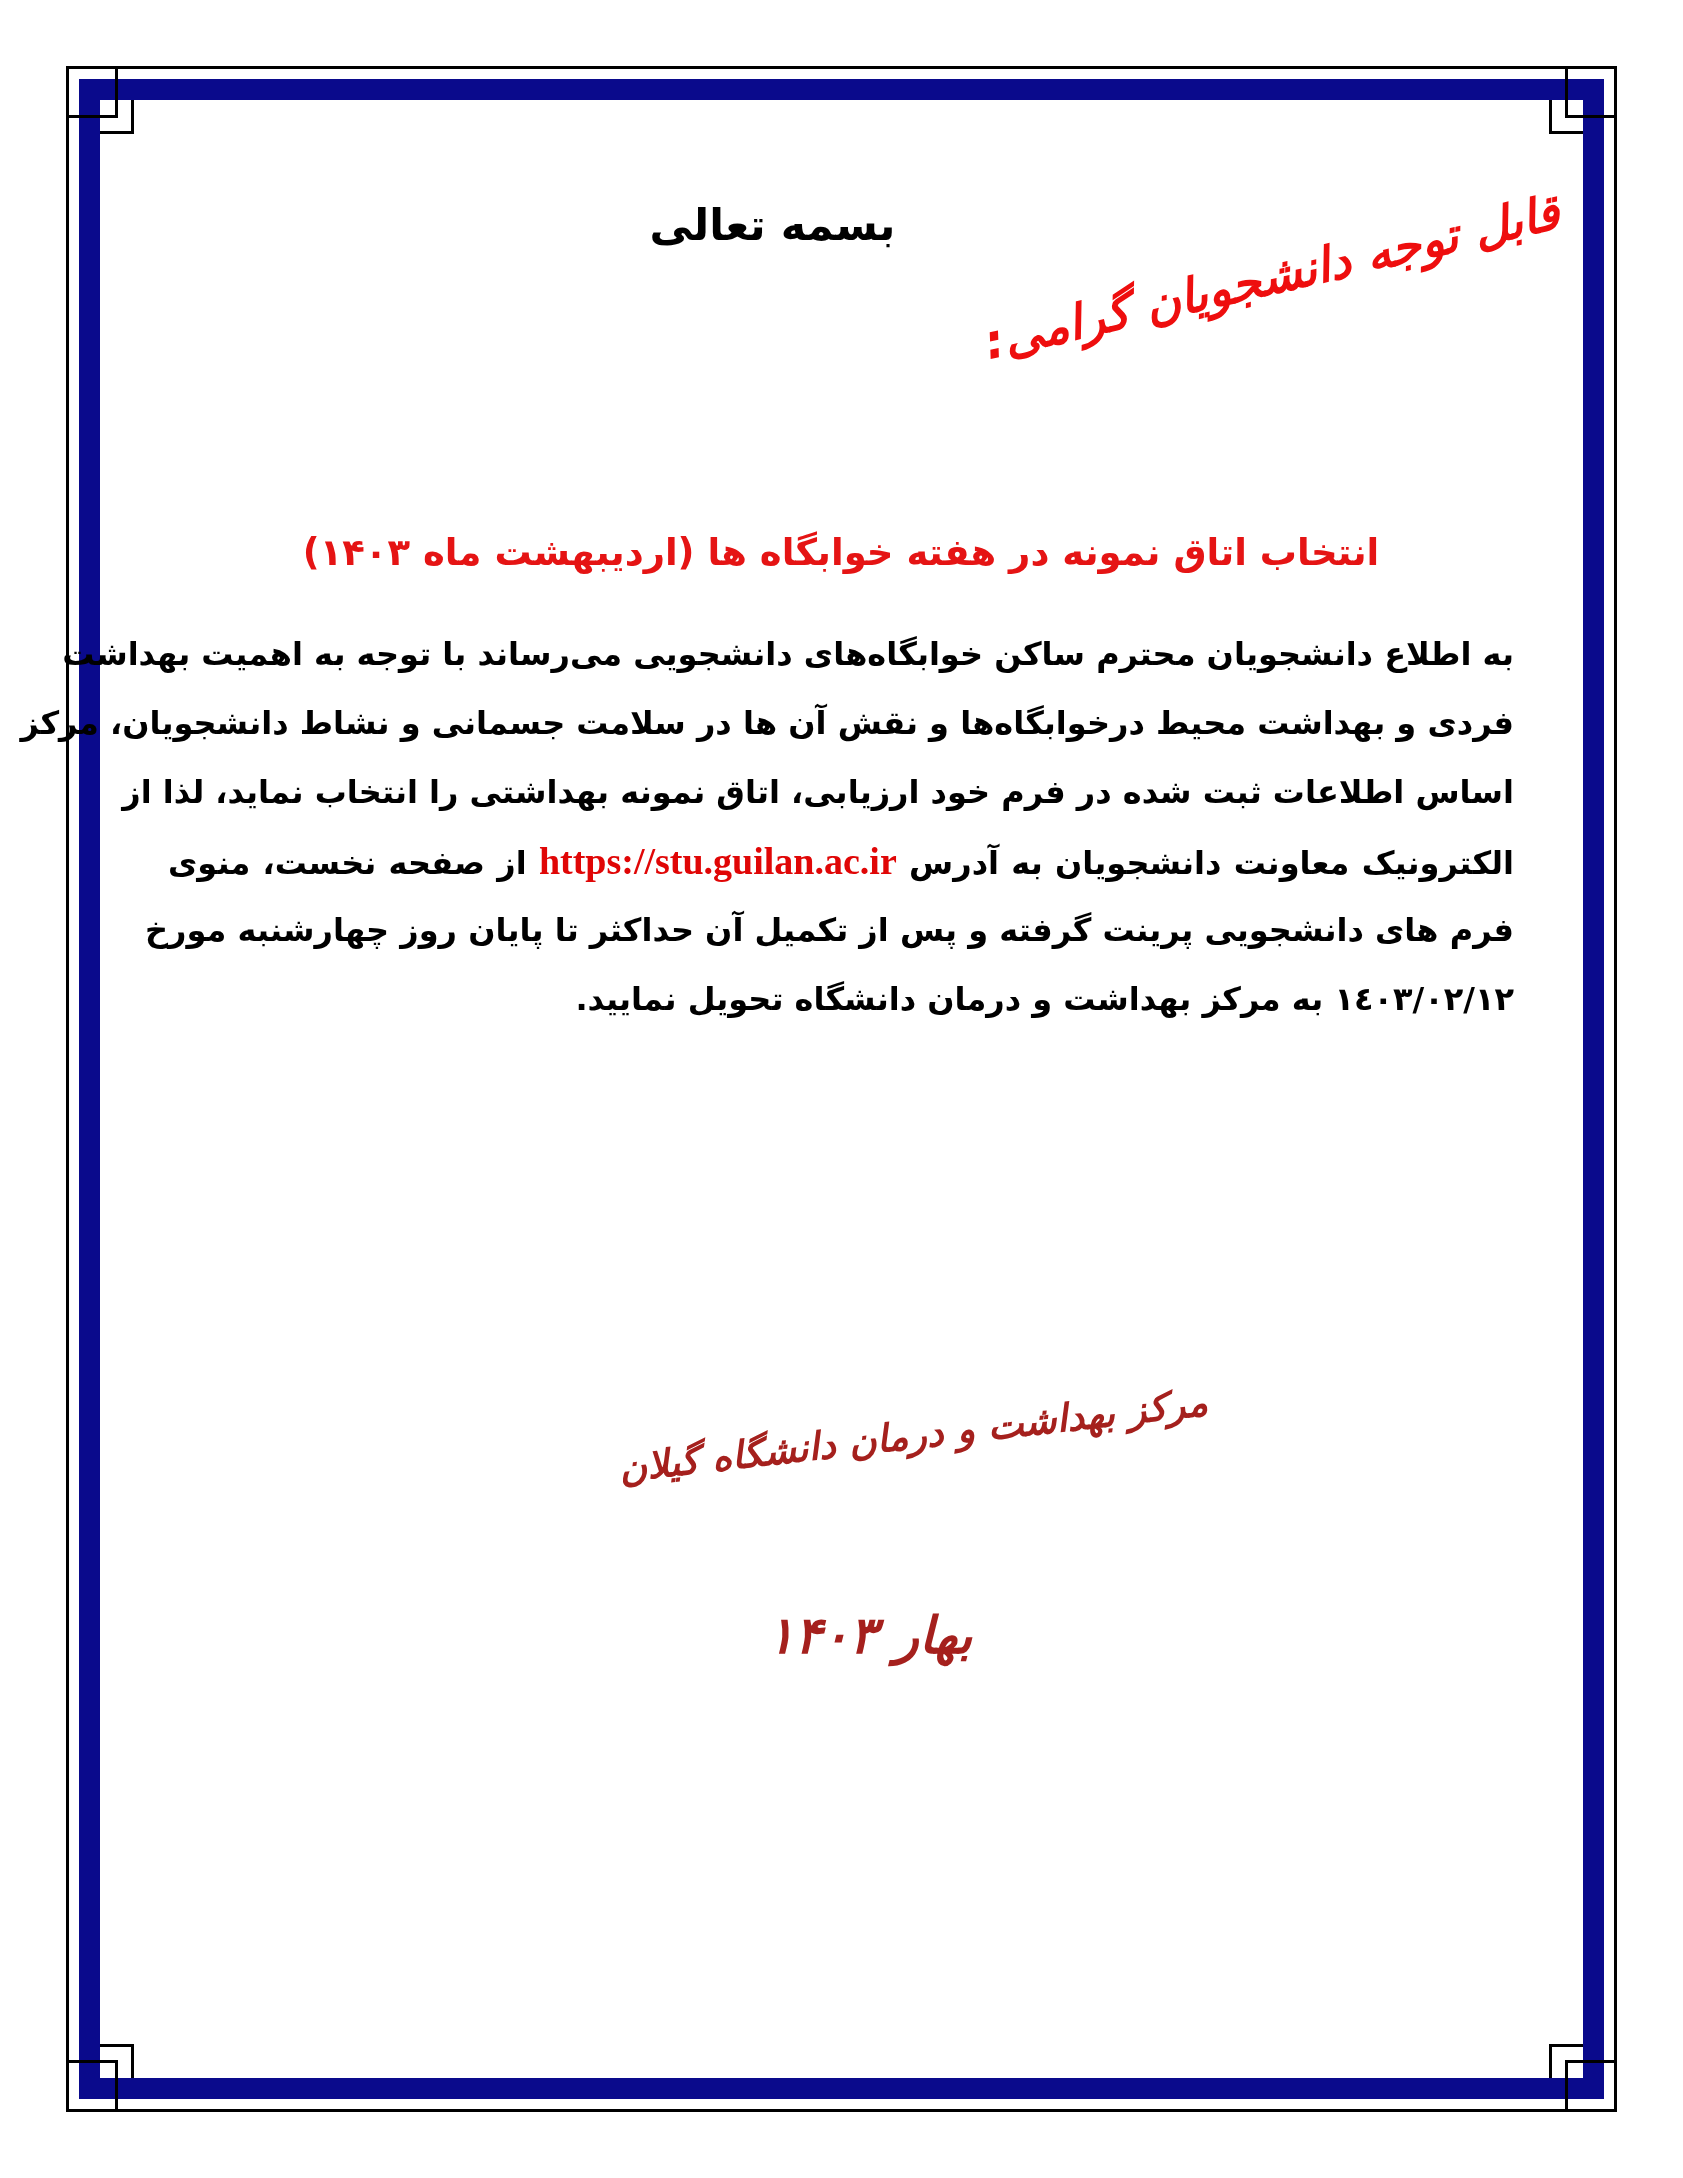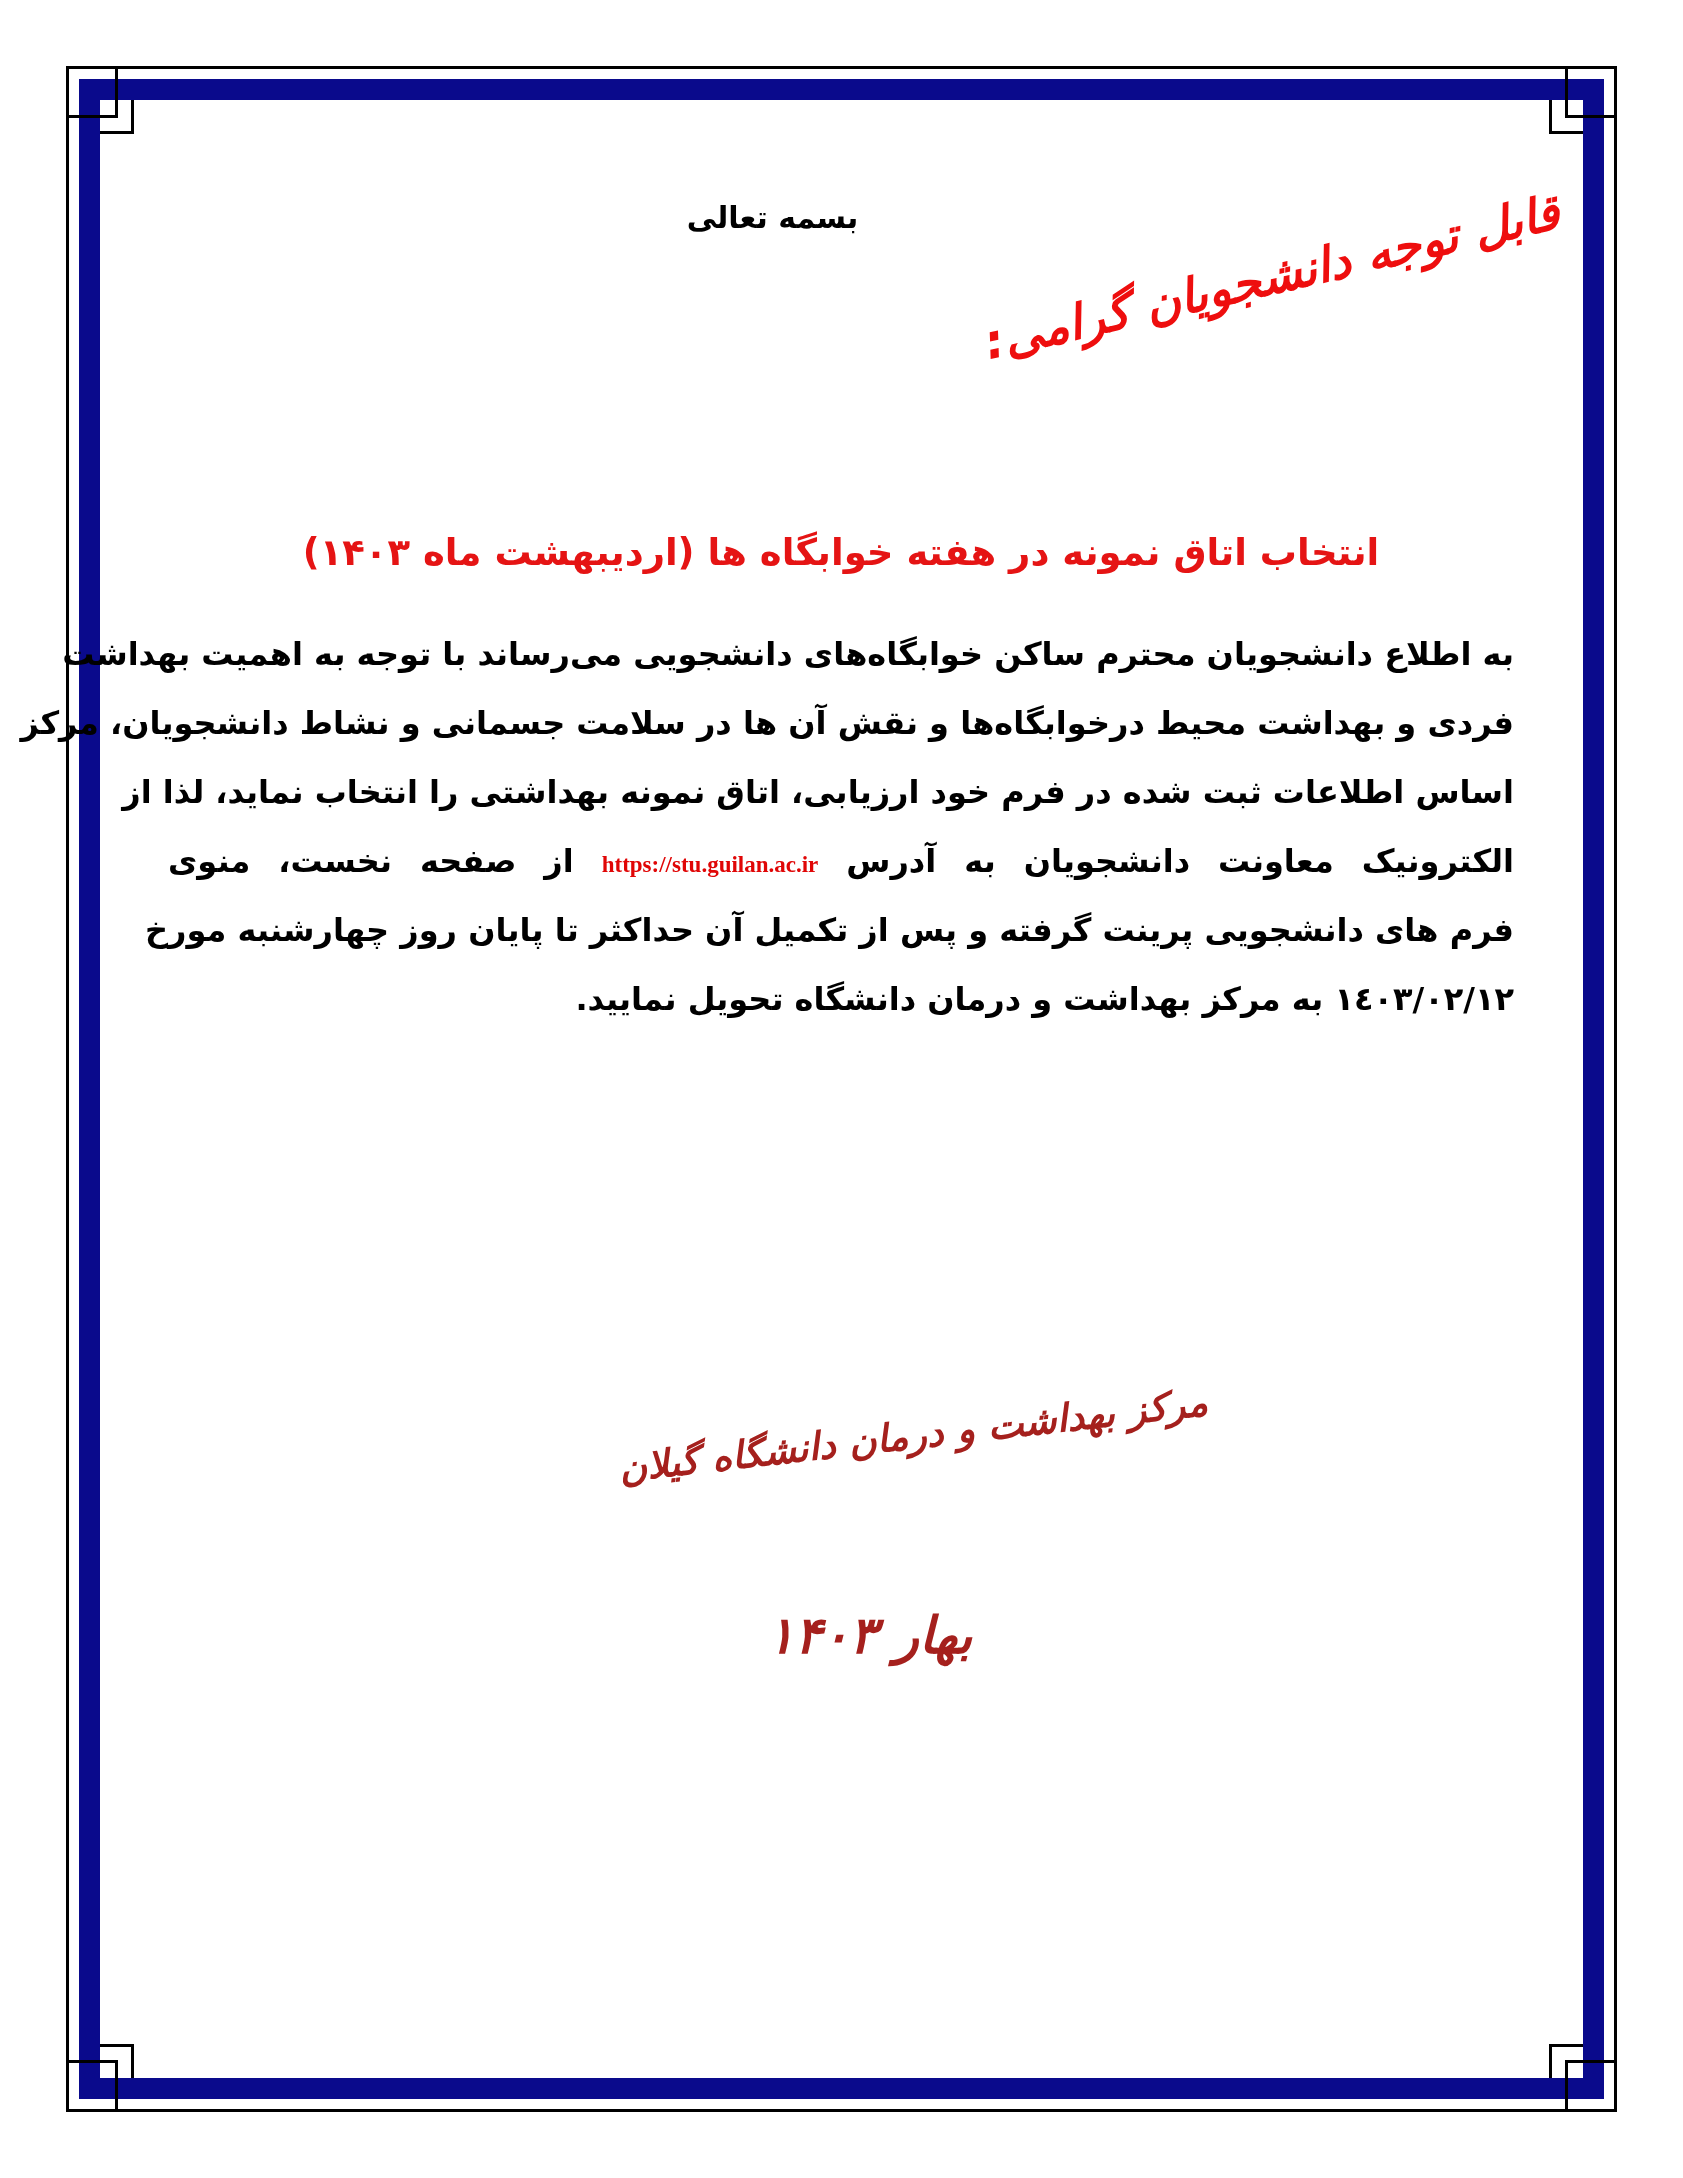--- a/index.html
+++ b/index.html
@@ -29,21 +29,21 @@
   .sq.tr1{top:66px;right:66px;}  .sq.tr2{top:82px;right:82px;}
   .sq.bl1{bottom:66px;left:66px;}.sq.bl2{bottom:82px;left:82px;}
   .sq.br1{bottom:66px;right:66px;}.sq.br2{bottom:82px;right:82px;}
 
   
   .content{ position:absolute; inset:0; z-index:5; }
 
   .bismillah{
     position:absolute; top:200px; left:634px; width:277px;
     text-align:center; direction:rtl;
-    font-weight:bold; font-size:30px; color:#000;
+    font-weight:bold; font-size:43px; color:#000;
   }
   .callig-top{
     position:absolute; top:315px; left:985px;
     transform:rotate(-13deg); transform-origin:left center;
     white-space:nowrap; direction:rtl;
     font-style:italic; font-weight:bold; font-size:48px;
     color:#ee0e0e;
   }
   .heading{
     position:absolute; top:531px; left:168px; width:1346px;
@@ -56,21 +56,21 @@
   }
   .body-line{
     height:69px; line-height:69px;
     font-weight:bold; font-size:32px;
     text-align:justify; text-align-last:justify;
     white-space:nowrap;
   }
   .body-line.last{ text-align-last:right; }
   .url-link{
     font-family:"Liberation Serif",serif;
-    font-weight:bold; font-size:23px; color:#e00606;
+    font-weight:bold; font-size:38px; color:#e00606;
     direction:ltr; unicode-bidi:embed;
     text-decoration:none;
     margin-top:14px;
   }
   .callig-signature{
     position:absolute; top:1447px; left:619px;
     transform:rotate(-6.5deg); transform-origin:left center;
     white-space:nowrap; direction:rtl;
     font-style:italic; font-weight:bold; font-size:38px;
     color:#a5201d;

